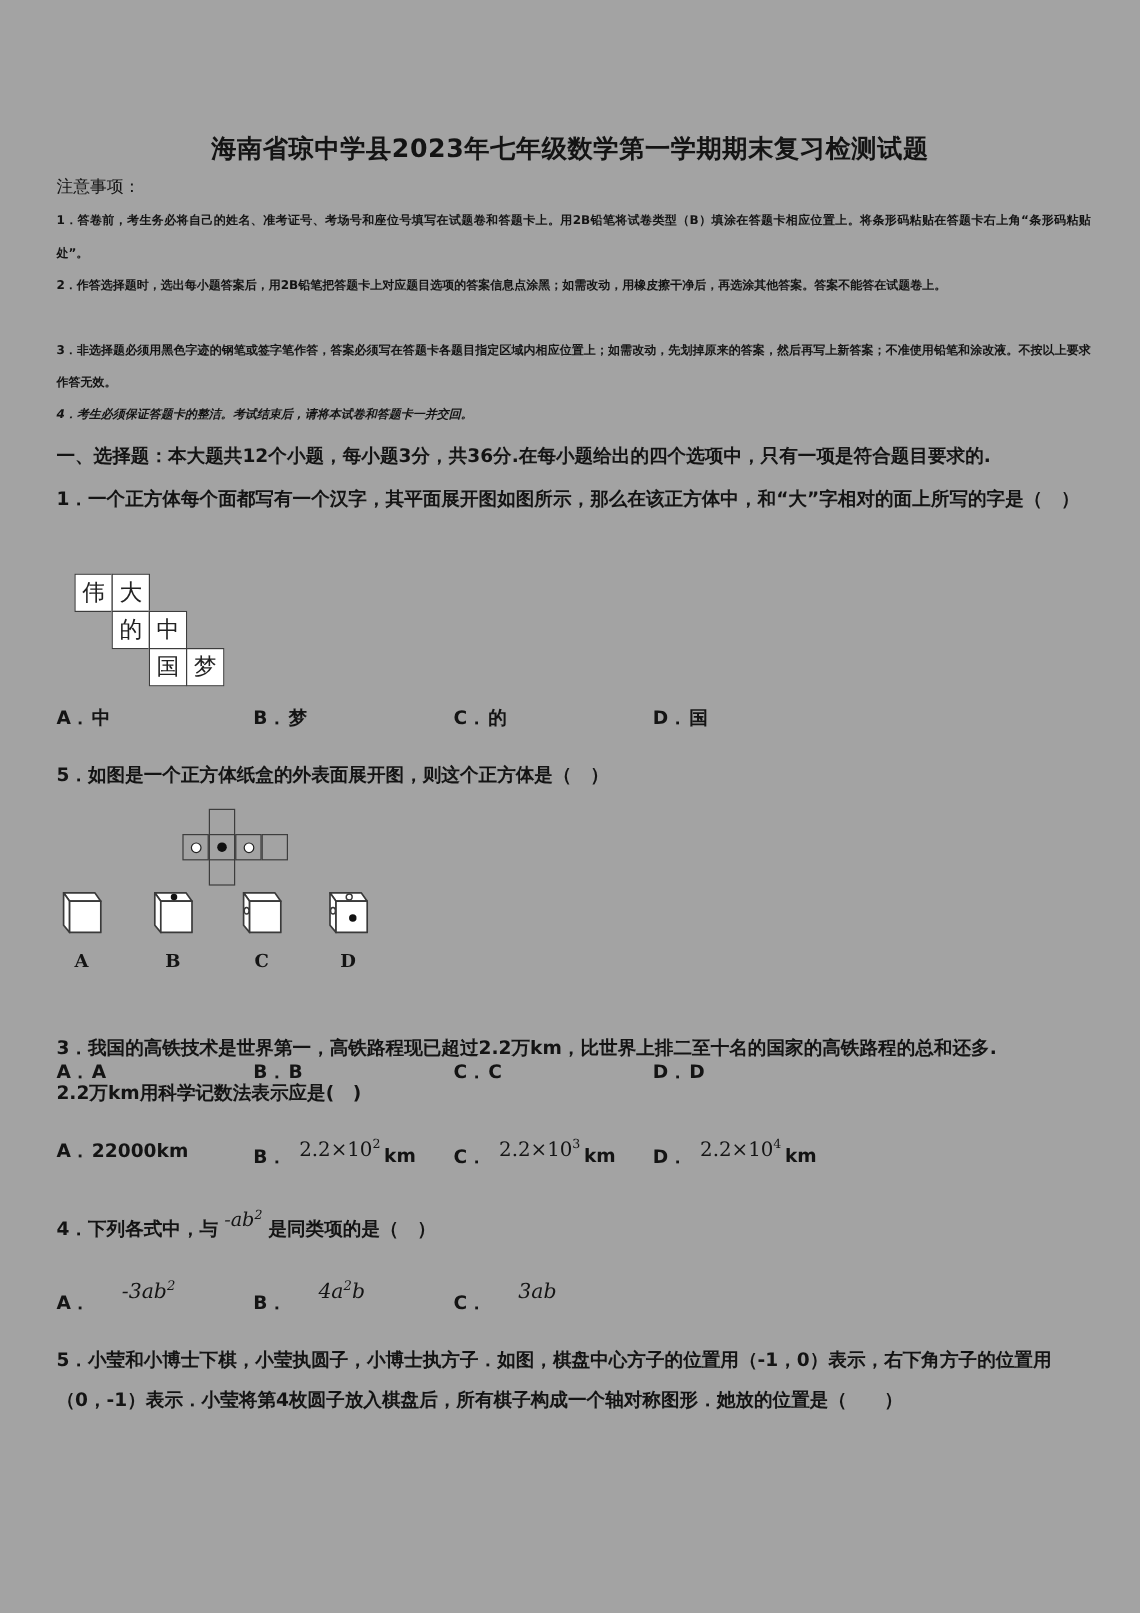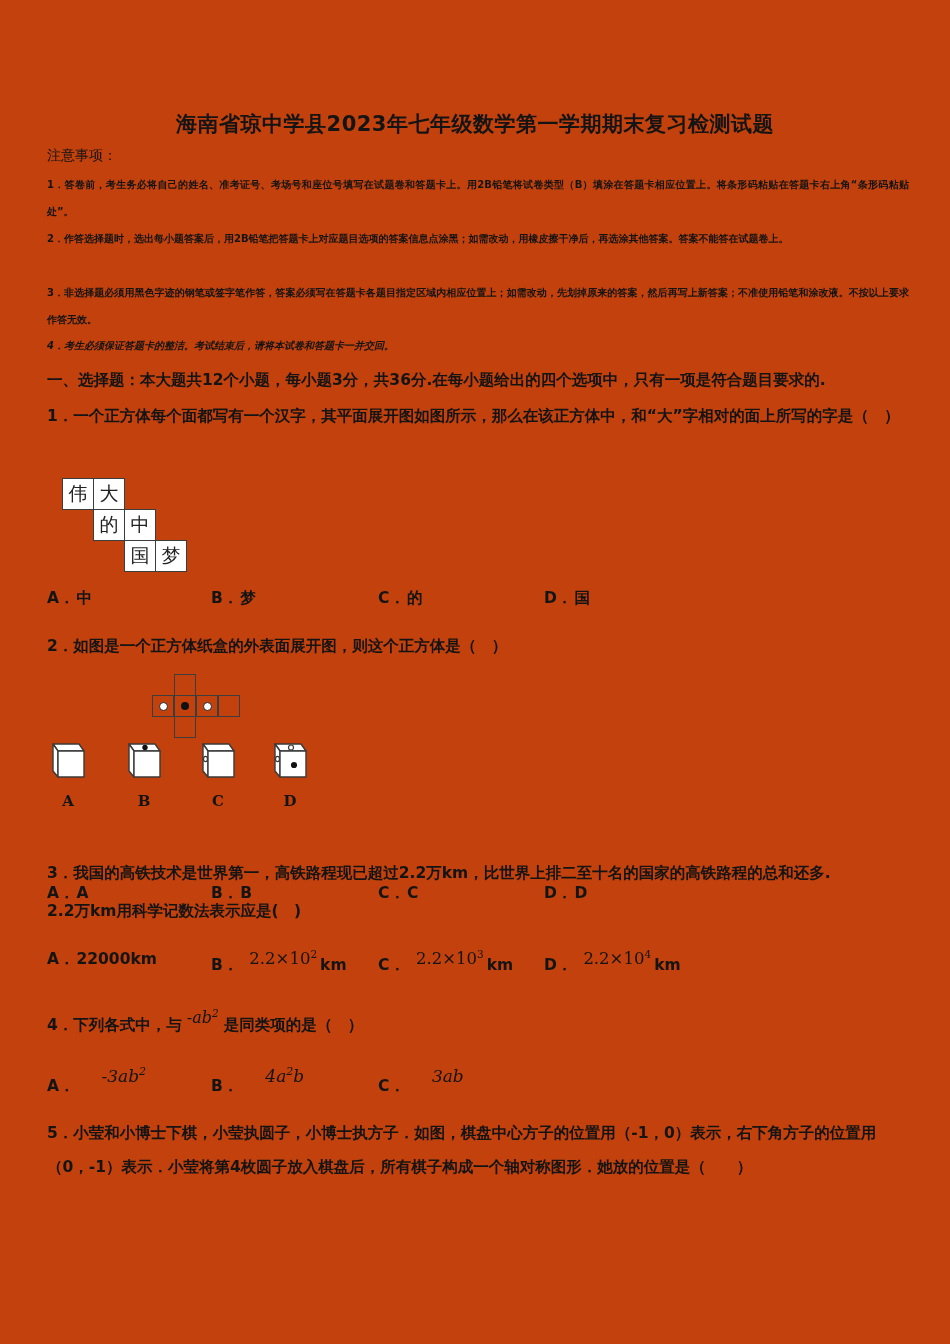--- a/index.html
+++ b/index.html
@@ -1,16 +1,16 @@
 <!DOCTYPE html>
 <html><head>
 <meta charset="utf-8">
 <style>
   html,body{margin:0;padding:0;background:#fff;}
-  .page{position:relative;width:950px;height:1344px;background:#c2410c;overflow:hidden;
+  .page{position:relative;width:950px;height:1344px;background:#a3a3a3;overflow:hidden;
         font-family:"DejaVu Sans",sans-serif;color:#141414;}
   .abs{position:absolute;}
   .title{left:0;top:110px;width:950px;text-align:center;font-size:21px;font-weight:700;letter-spacing:.5px;}
   .body-text{font-size:10px;font-weight:700;line-height:27px;text-align:justify;}
   .notes-heading{left:47px;top:147px;font-size:14px;font-weight:400;}
   .note{left:47px;width:862px;}
   .n1{top:171px;} .n2{top:225px;} .n3{top:279px;} .n4{top:332px;font-style:italic;}
   .section-heading{left:47px;top:367px;width:870px;font-size:15.5px;font-weight:700;line-height:27px;}
   .stem{left:47px;width:868px;font-size:15.5px;font-weight:700;}
   .q1stem{top:396px;line-height:41px;}
@@ -75,21 +75,21 @@
     <div class="abs net-cell" style="left:155px;top:540px;">梦</div>
   </div>
 
   <div class="abs opt-row q1opts">
     <span><span class="opt-label">A．</span><span>中</span></span>
     <span><span class="opt-label">B．</span><span>梦</span></span>
     <span><span class="opt-label">C．</span><span>的</span></span>
     <span><span class="opt-label">D．</span><span>国</span></span>
   </div>
 
-  <div class="abs stem q2stem">2．如图是一个正方体纸盒的外表面展开图，则这个正方体是（　）</div>
+  <div class="abs stem q2stem">5．如图是一个正方体纸盒的外表面展开图，则这个正方体是（　）</div>
 
   <div>
     <div class="abs dnet-tall" style="left:174px;top:674px;"></div>
     <div class="abs dnet-cell" style="left:152px;top:695px;">
         <span class="dot-hollow"></span>
       </div>
     <div class="abs dnet-cell" style="left:174px;top:695px;">
         <span class="dot-filled"></span>
       </div>
     <div class="abs dnet-cell" style="left:196px;top:695px;">

